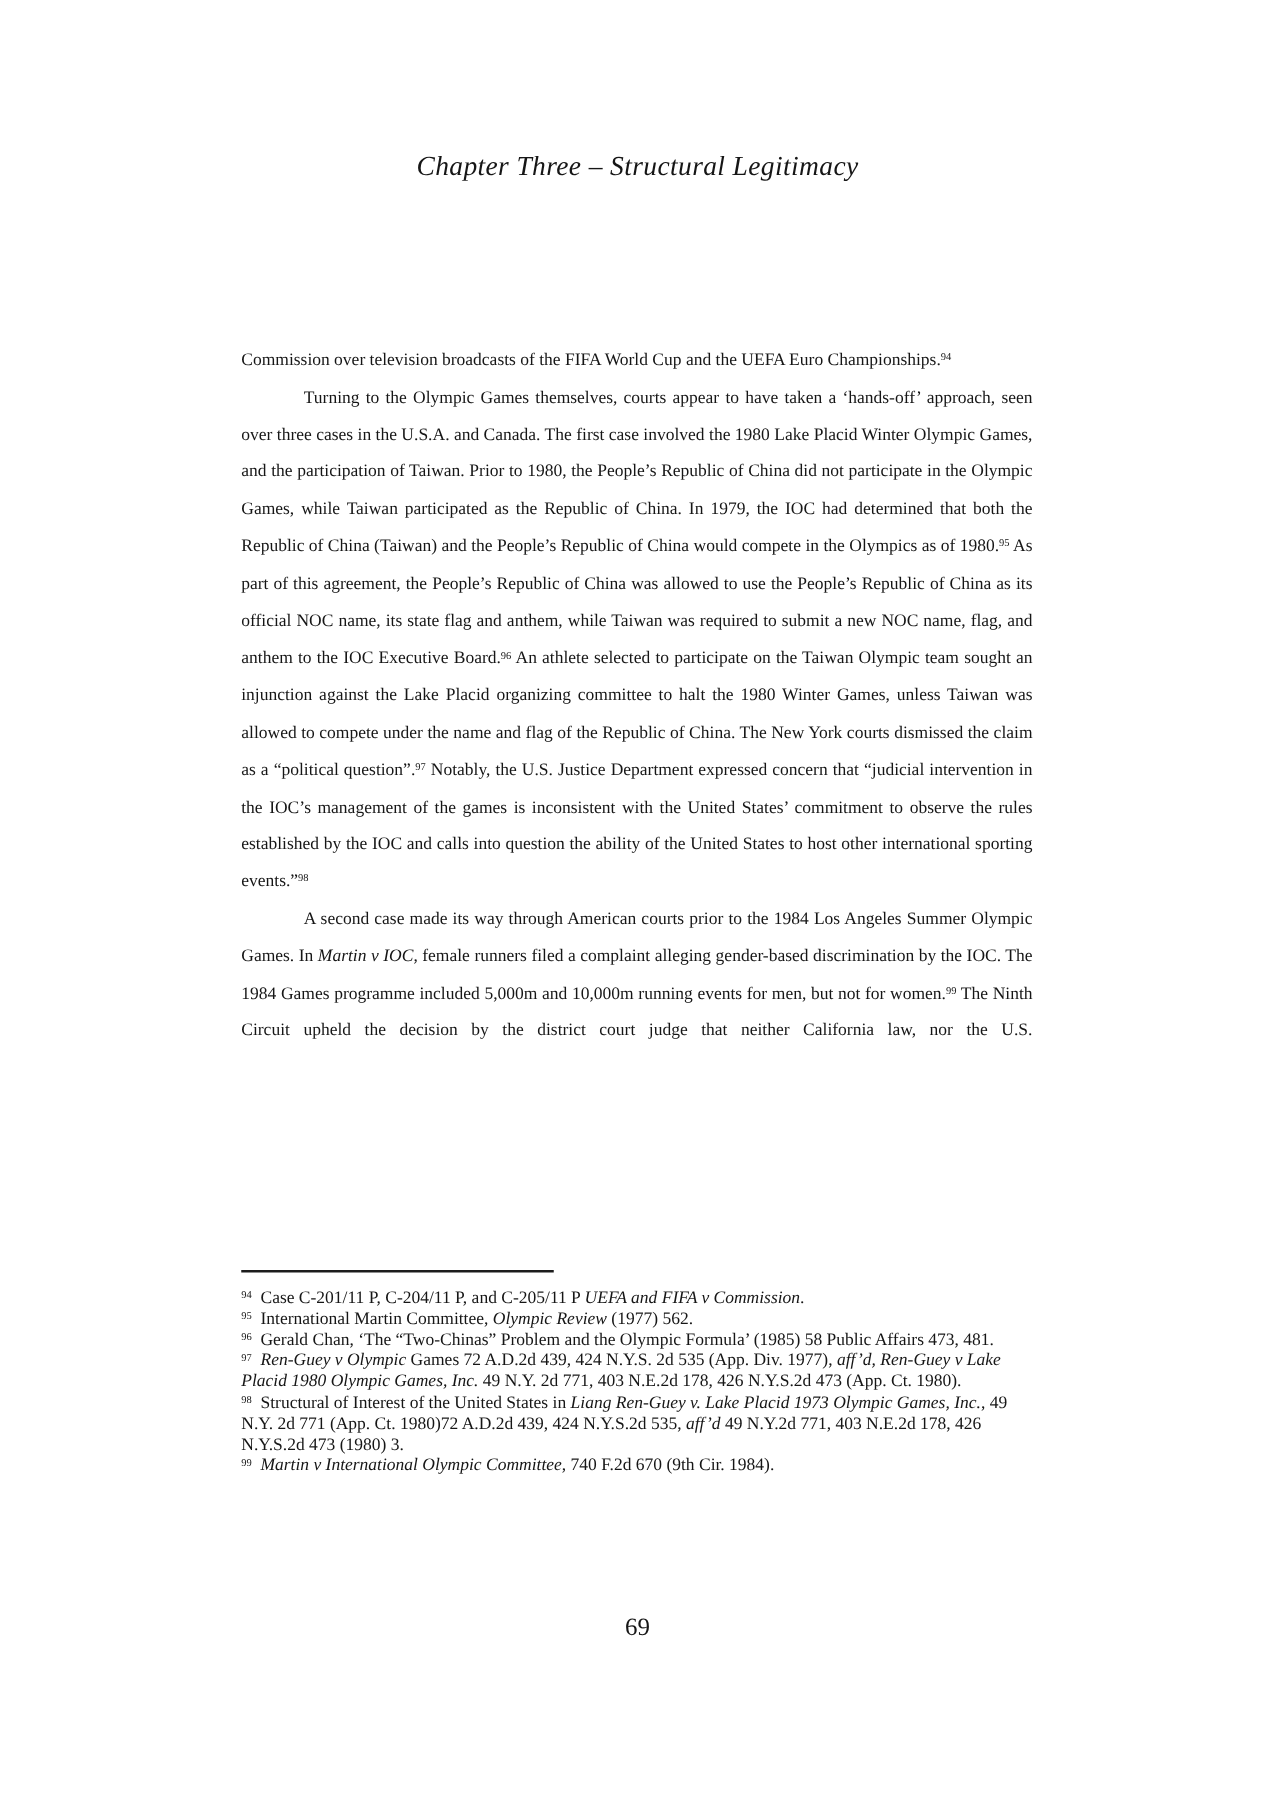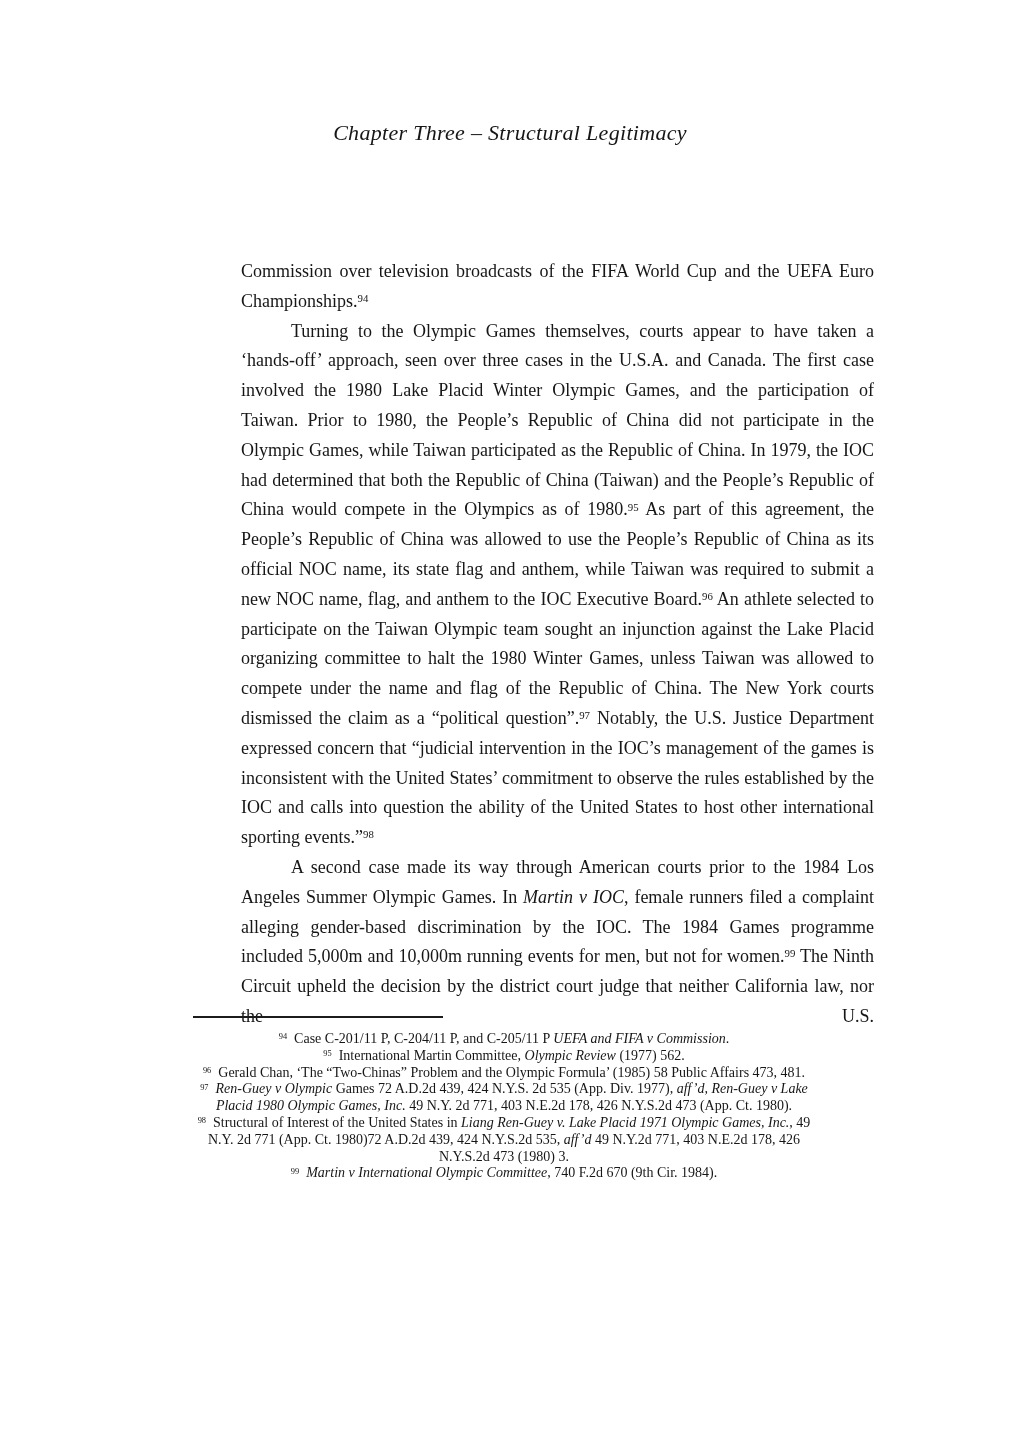--- a/index.html
+++ b/index.html
@@ -18,25 +18,24 @@
   .chapter-header {
     position: absolute;
     top: 120px; left: 0; width: 1020px;
     text-align: center;
     font-style: italic;
     font-size: 22px;
     letter-spacing: 0.3px;
   }
   .body-text {
     position: absolute;
-    top: 257px; left: 193px; width: 633px;
-    font-size: 18px;
+    top: 274px; left: 193px; width: 633px;
+    font-size: 14px;
     line-height: 29.8px;
     text-align: justify;
-    margin-left: 48px;
   }
   .body-text p { margin: 0; }
   .body-text p.indent { text-indent: 50px; }
   .body-text p.continues { text-align-last: justify; }
   sup {
     font-size: 0.6em;
     line-height: 0;
     vertical-align: baseline;
     position: relative;
     top: -0.45em;
@@ -46,21 +45,21 @@
     position: absolute;
     top: 1016px; left: 193px;
     width: 250px; height: 0;
     border-top: 2px solid #1c1c1c;
   }
   .footnotes {
     position: absolute;
     top: 1031px; left: 193px; width: 622px;
     font-size: 14px;
     line-height: 16.8px;
-    text-align: center;
+    text-align: left;
   }
   .footnote { margin: 0; }
   .footnote sup.fn-num { margin-right: 7px; }
   .page-number {
     position: absolute;
     top: 1291px; left: 0; width: 1020px;
     text-align: center;
     font-size: 20px;
   }
 </style>
@@ -86,21 +85,22 @@
     <div class="footnote">
       <sup class="fn-num">95</sup><span class="fn-body"><span>International Martin Committee, </span><em>Olympic Review</em><span> (1977) 562.</span></span>
     </div>
     <div class="footnote">
       <sup class="fn-num">96</sup><span class="fn-body"><span>Gerald Chan, ‘The “Two-Chinas” Problem and the Olympic Formula’ (1985) 58 Public Affairs 473, 481.</span></span>
     </div>
     <div class="footnote">
       <sup class="fn-num">97</sup><span class="fn-body"><em>Ren-Guey v Olympic</em><span> Games 72 A.D.2d 439, 424 N.Y.S. 2d 535 (App. Div. 1977), </span><em>aff’d, Ren-Guey v Lake Placid 1980 Olympic Games, Inc.</em><span> 49 N.Y. 2d 771, 403 N.E.2d 178, 426 N.Y.S.2d 473 (App. Ct. 1980).</span></span>
     </div>
     <div class="footnote">
-      <sup class="fn-num">98</sup><span class="fn-body"><span>Structural of Interest of the United States in </span><em>Liang Ren-Guey v. Lake Placid 1971 Olympic Games, Inc.</em><span>, 49 N.Y. 2d 771 (App. Ct. 1980)72 A.D.2d 439, 424 N.Y.S.2d 535, </span><em>aff’d</em><span> 49 N.Y.2d 771, 403 N.E.2d 178, 426 N.Y.S.2d 473 (1980) 3.</span></span>
+      <sup class="fn-num">98</sup><span class="fn-body"><span>Structural of Interest of the United States in </span><em>Liang Ren-Guey v. Lake Placid 1973 Olympic Games, Inc.</em><span>, 49 N.Y. 2d 771 (App. Ct. 1980)72 A.D.2d 439, 424 N.Y.S.2d 535, </span><em>aff’d</em><span> 49 N.Y.2d 771, 403 N.E.2d 178, 426 N.Y.S.2d 473 (1980) 3.</span></span>
     </div>
     <div class="footnote">
       <sup class="fn-num">99</sup><span class="fn-body"><em>Martin v International Olympic Committee</em><span>, 740 F.2d 670 (9th Cir. 1984).</span></span>
     </div>
   </div>
 
+  <div class="page-number">69</div>
 
 </div>
 
 </body></html>

